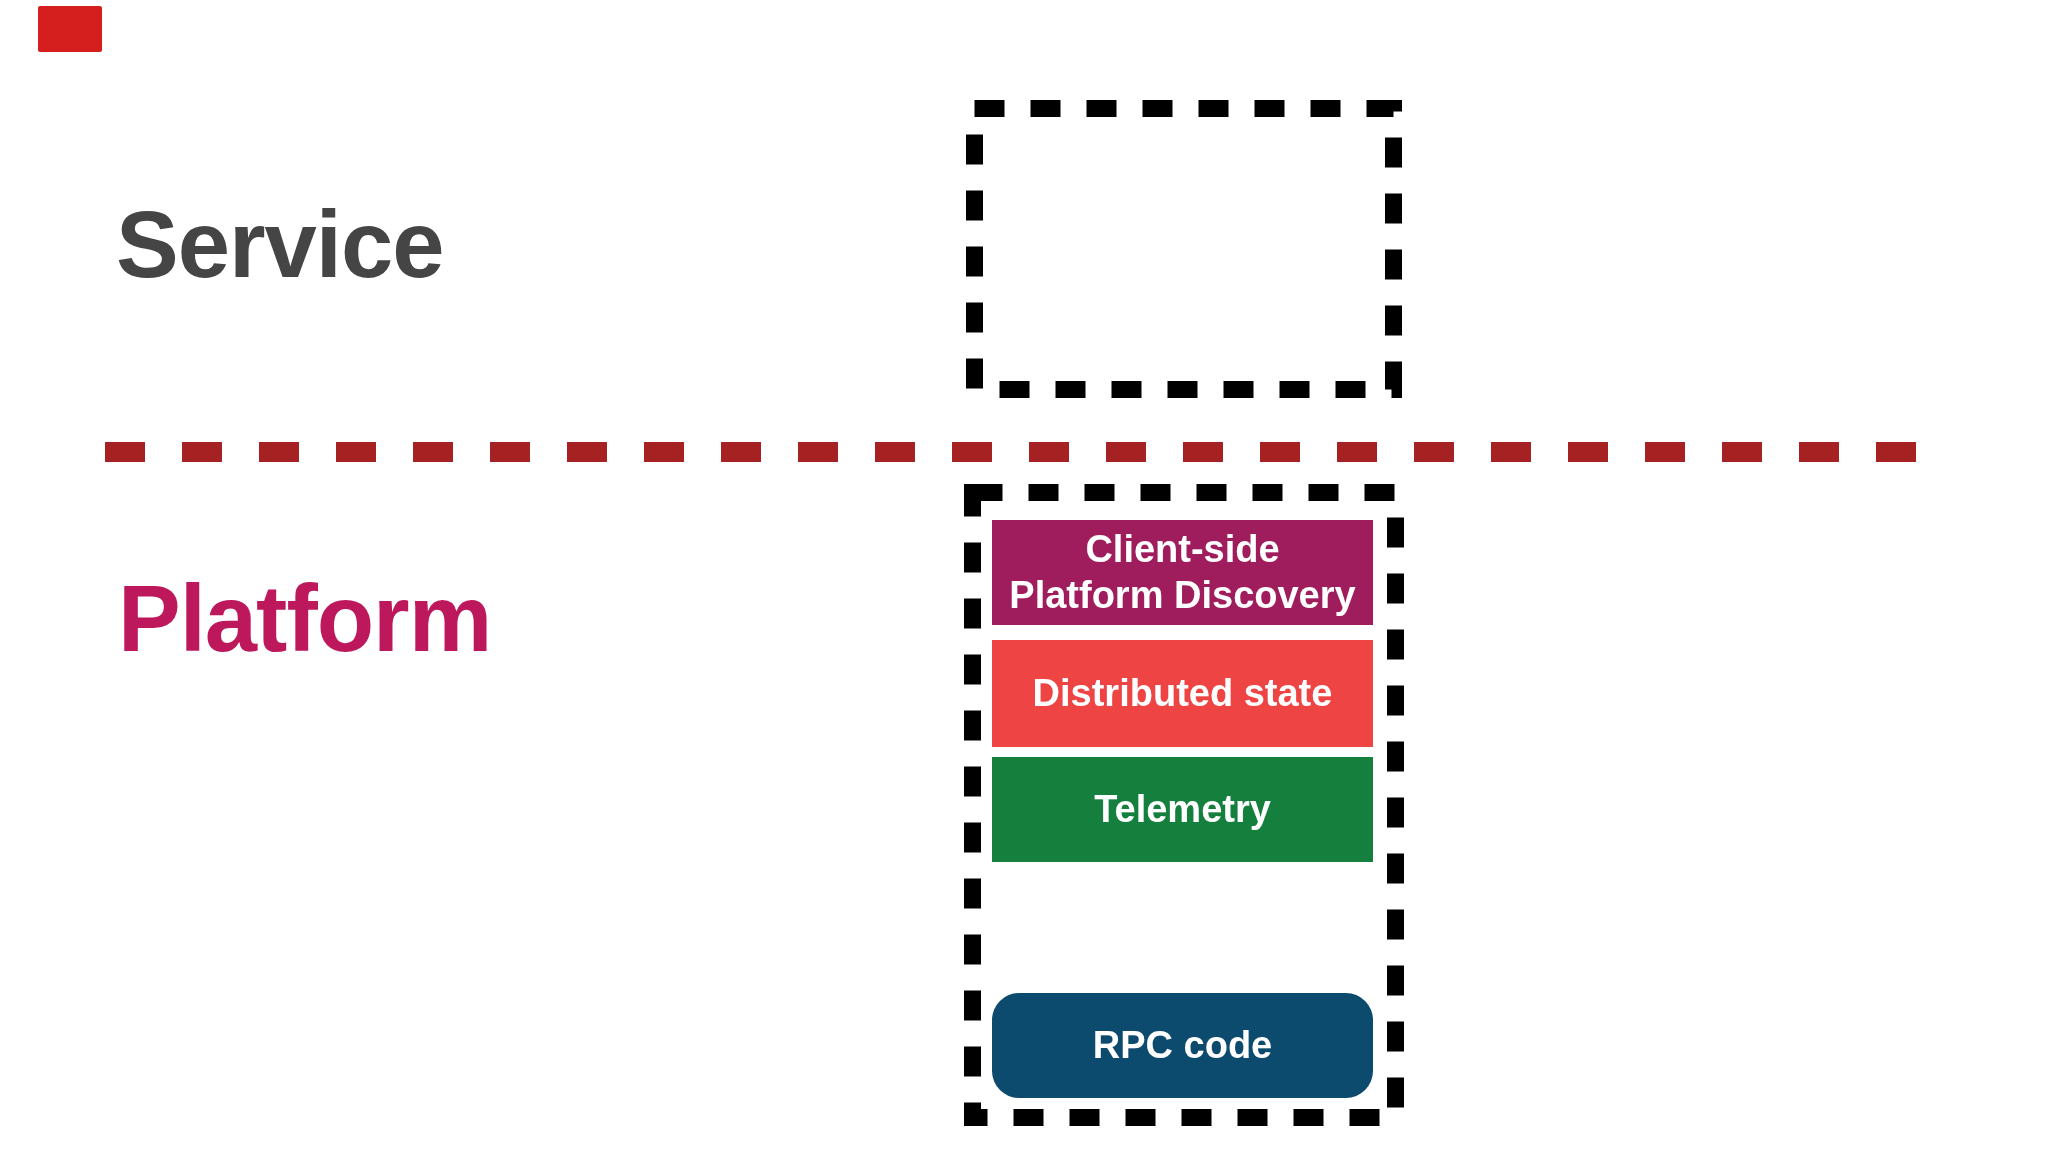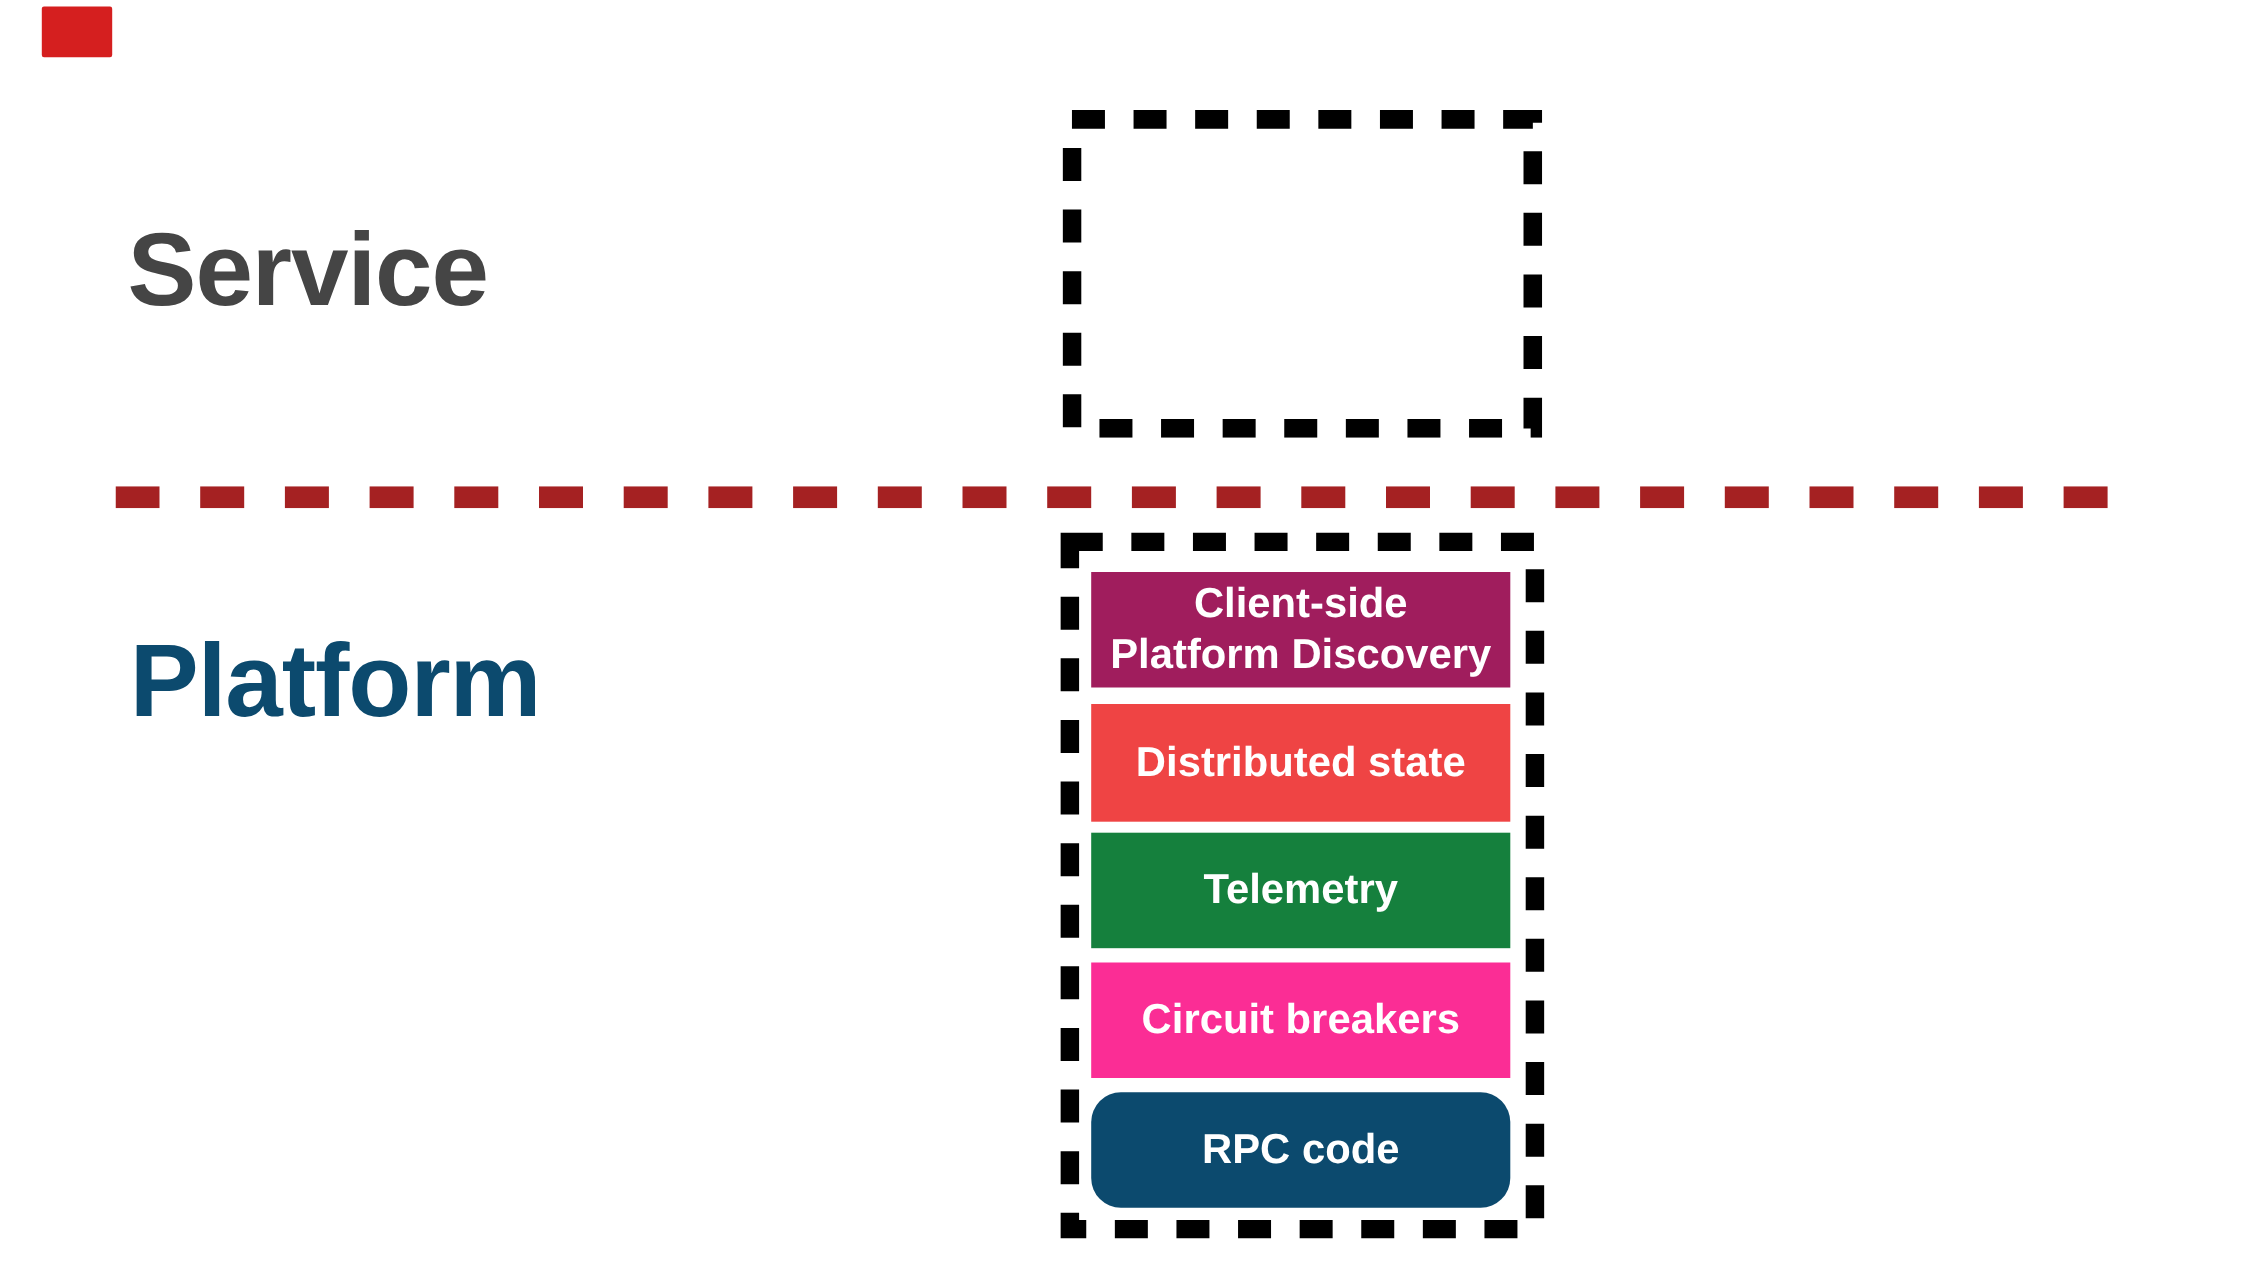--- a/index.html
+++ b/index.html
@@ -74,40 +74,37 @@
 
   <svg id="service-dashed-box" class="abs" width="436" height="298" viewBox="0 0 436 298">
     <rect x="8.5" y="8.5" width="419" height="281" fill="none" stroke-width="17" stroke-dasharray="30 26" stroke="#000000"></rect>
   </svg>
 
 
   <svg id="layer-divider" class="abs" width="1815" height="20" viewBox="0 0 1815 20">
     <line x1="0" y1="10" x2="1815" y2="10" stroke-width="20" stroke-dasharray="40 37" stroke="#a52122"></line>
   </svg>
 
-  <div id="platform-label" class="abs section-label" style="color: #0c4a6e;">Platform</div>
+  <div id="platform-label" class="abs section-label" style="color: #be185d;">Platform</div>
 
   <svg id="platform-dashed-box" class="abs" width="440" height="642" viewBox="0 0 440 642">
     <rect x="8.5" y="8.5" width="423" height="625" fill="none" stroke-width="17" stroke-dasharray="30 26" stroke="#000000"></rect>
   </svg>
 
   <div id="layer-0" class="abs node-box platform-layer" style="background: rgb(160, 29, 93);">
     <span class="node-label">Client-side
 Platform Discovery</span>
   </div>
 
   <div id="layer-1" class="abs node-box platform-layer" style="background: #ef4444;">
     <span class="node-label">Distributed state</span>
   </div>
 
   <div id="layer-2" class="abs node-box platform-layer" style="background: #15803d;">
     <span class="node-label">Telemetry</span>
   </div>
 
-  <div id="layer-3" class="abs node-box platform-layer" style="background: rgb(251, 45, 149);">
-    <span class="node-label">Circuit breakers</span>
-  </div>
 
   <div id="layer-4" class="abs node-box platform-layer" style="background: #0c4a6e; border-radius: 27px;">
     <span class="node-label">RPC code</span>
   </div>
 
 </div>
 
 </body></html>

